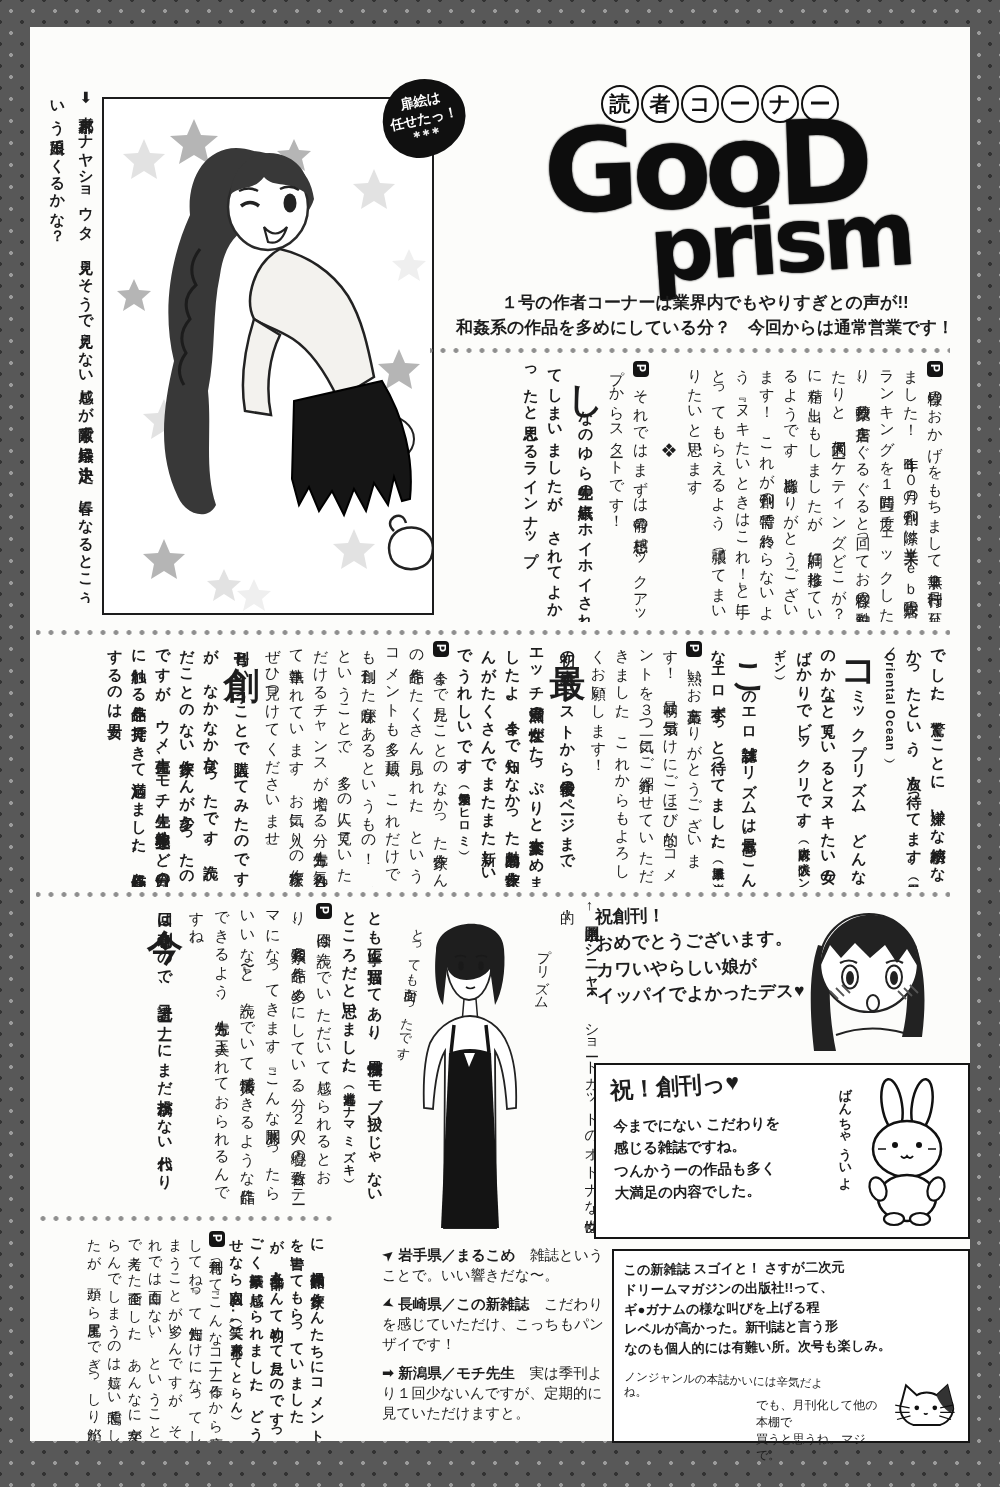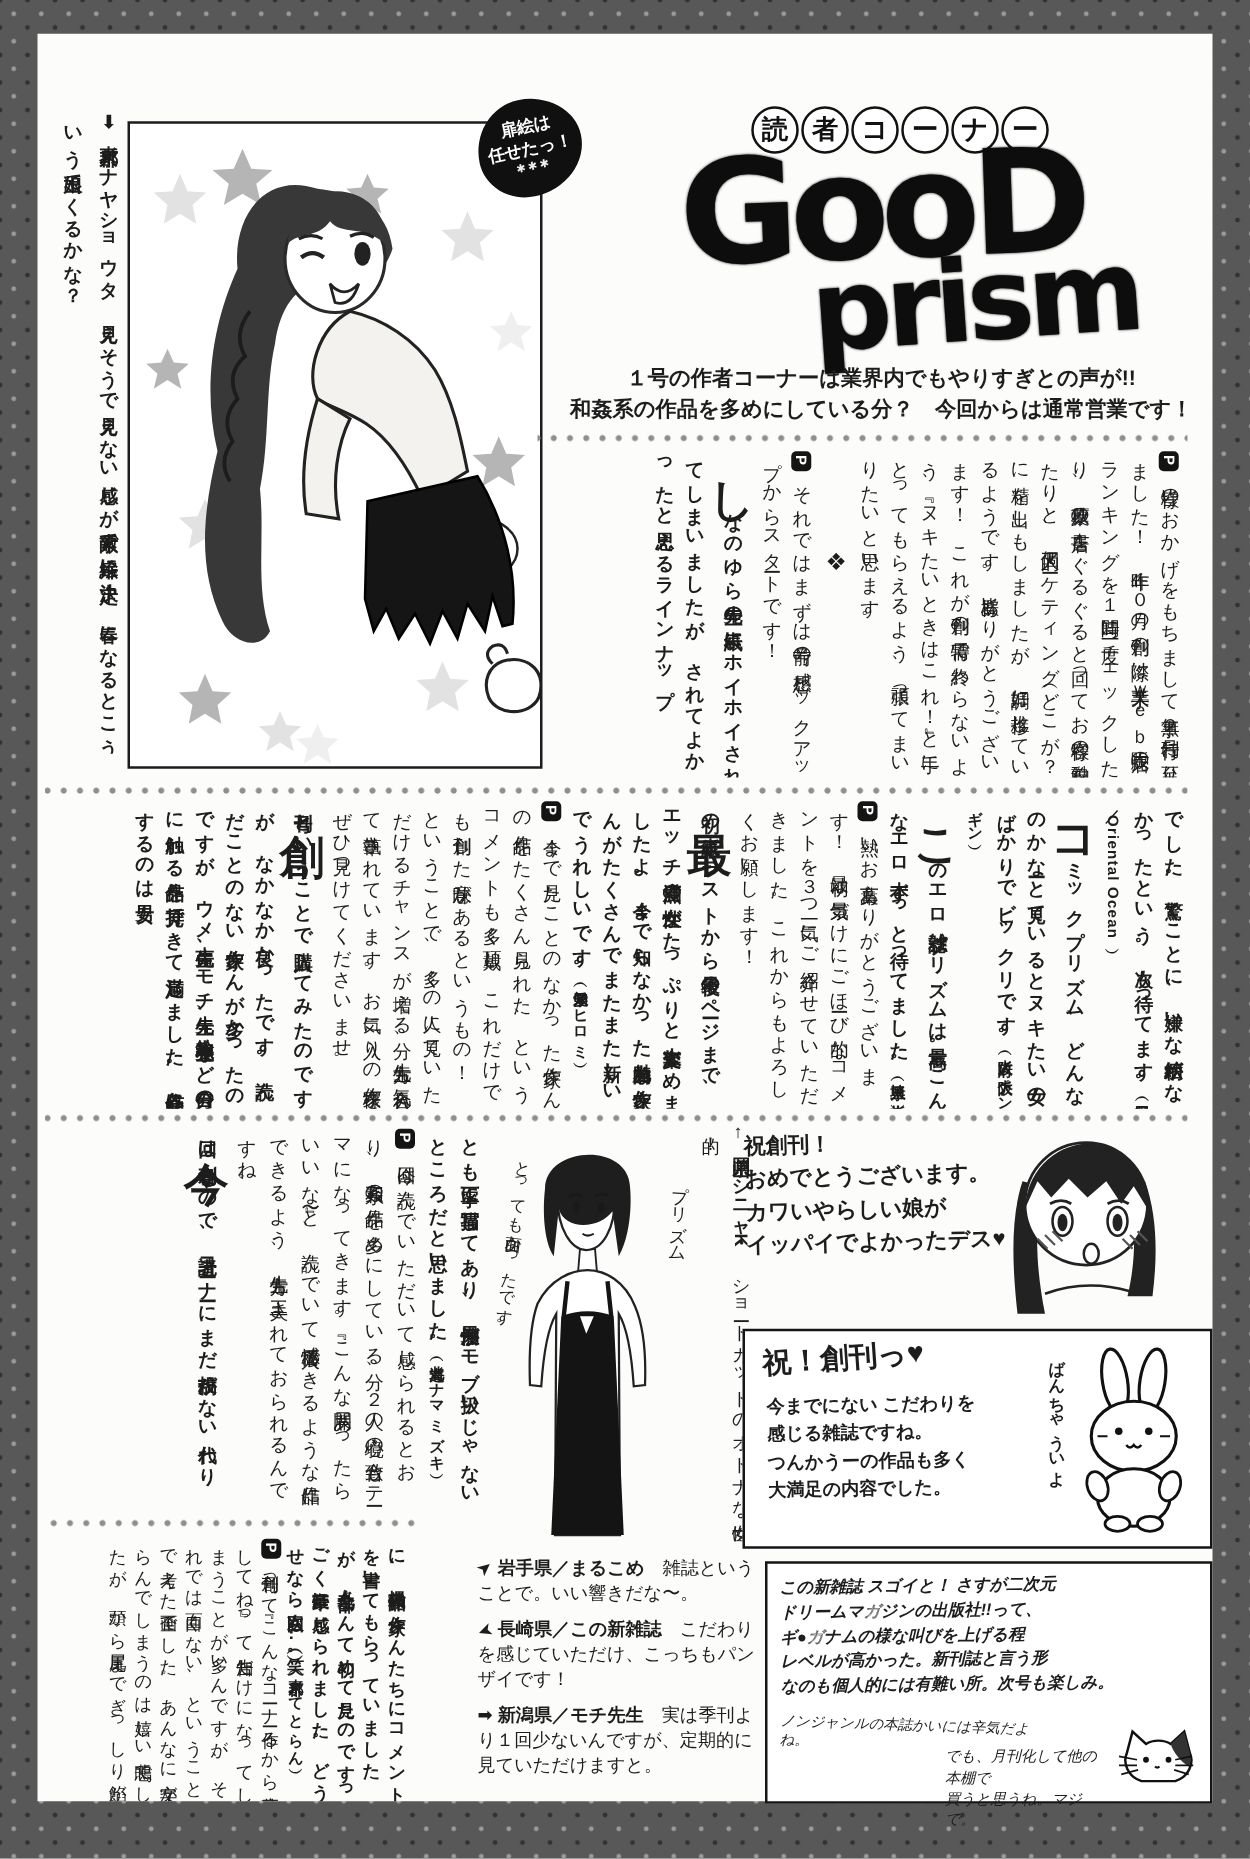--- a/index.html
+++ b/index.html
@@ -206,21 +206,21 @@
       <div class="review">
         <span class="ic" style="transform:rotate(160deg);">➤</span>
         <span class="nm">長崎県／この新雑誌</span><span>　こだわりを感じていただけ、こっちもパンザイです！</span>
       </div>
       <div class="review">
         <span class="ic">➡</span>
         <span class="nm">新潟県／モチ先生</span><span>　実は季刊より１回少ないんですが、定期的に見ていただけますと。</span>
       </div>
     </div>
 
-    <div class="abs notebox" style="left:582px;top:1222px;width:354px;height:190px;font-style:italic;">
+    <div class="abs notebox" style="left:582px;top:1222px;width:354px;height:190px;">
       <div class="abs hand" style="left:10px;top:7px;width:336px;font-size:13.2px;font-weight:600;line-height:1.5;transform:rotate(-0.8deg);">この新雑誌 スゴイと！ さすが二次元
 ドリームマガジンの出版社!!って、
 ギ●ガナムの様な叫びを上げる程
 レベルが高かった。新刊誌と言う形
 なのも個人的には有難い所。次号も楽しみ。</div>
       <div class="abs hand" style="left:10px;top:122px;width:220px;font-size:11.5px;transform:rotate(2deg);">ノンジャンルの本誌かいには辛気だよね。</div>
       <div class="abs hand" style="left:142px;top:146px;width:130px;font-size:12px;line-height:1.4;">でも、月刊化して他の本棚で
 買うと思うね。マジで。</div>
       <div class="abs" style="left:274px;top:126px;width:72px;height:58px;">
         <svg width="72" height="58" viewBox="0 0 80 62">

